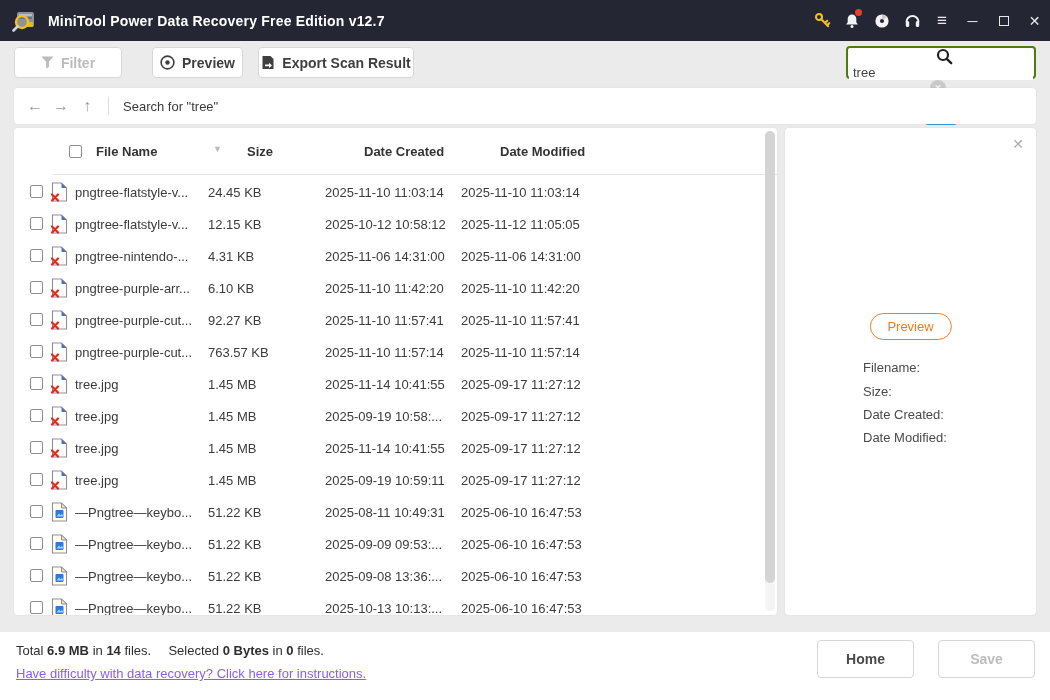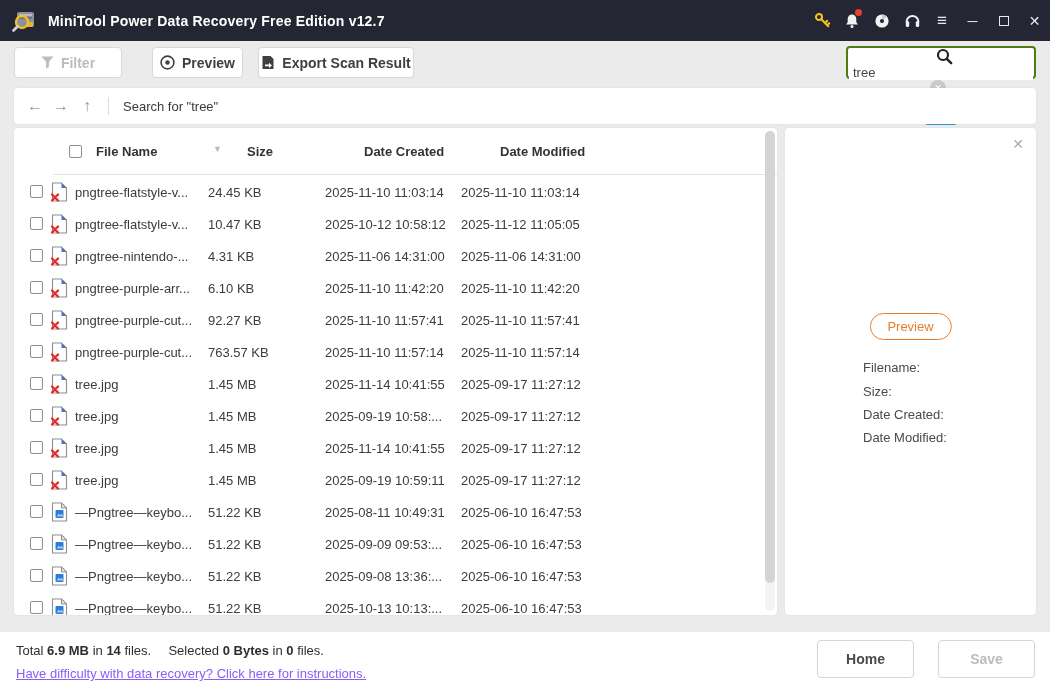--- a/index.html
+++ b/index.html
@@ -191,21 +191,21 @@
         <span class="tcell c-modified">2025-11-10 11:03:14</span>
       </div>
       <div class="trow">
         <span class="cb"></span>
         <span class="ficon"><svg width="17" height="20" viewBox="0 0 17 20">
             <path d="M1.5 1 H10.5 L15.5 6 V19 H1.5 Z" fill="#ffffff" stroke="#8f8f8f" stroke-width="1.1"></path>
             <path d="M10.5 1 L15.5 6 H10.5 Z" fill="#4a71c4"></path>
             <path d="M1 12.5 L7 18.5 M7 12.5 L1 18.5" stroke="#e02b20" stroke-width="2.3" stroke-linecap="round"></path>
           </svg></span>
         <span class="tcell c-name">pngtree-flatstyle-v...</span>
-        <span class="tcell c-size">10.47 KB</span>
+        <span class="tcell c-size">12.15 KB</span>
         <span class="tcell c-created">2025-10-12 10:58:12</span>
         <span class="tcell c-modified">2025-11-12 11:05:05</span>
       </div>
       <div class="trow">
         <span class="cb"></span>
         <span class="ficon"><svg width="17" height="20" viewBox="0 0 17 20">
             <path d="M1.5 1 H10.5 L15.5 6 V19 H1.5 Z" fill="#ffffff" stroke="#8f8f8f" stroke-width="1.1"></path>
             <path d="M10.5 1 L15.5 6 H10.5 Z" fill="#4a71c4"></path>
             <path d="M1 12.5 L7 18.5 M7 12.5 L1 18.5" stroke="#e02b20" stroke-width="2.3" stroke-linecap="round"></path>
           </svg></span>

